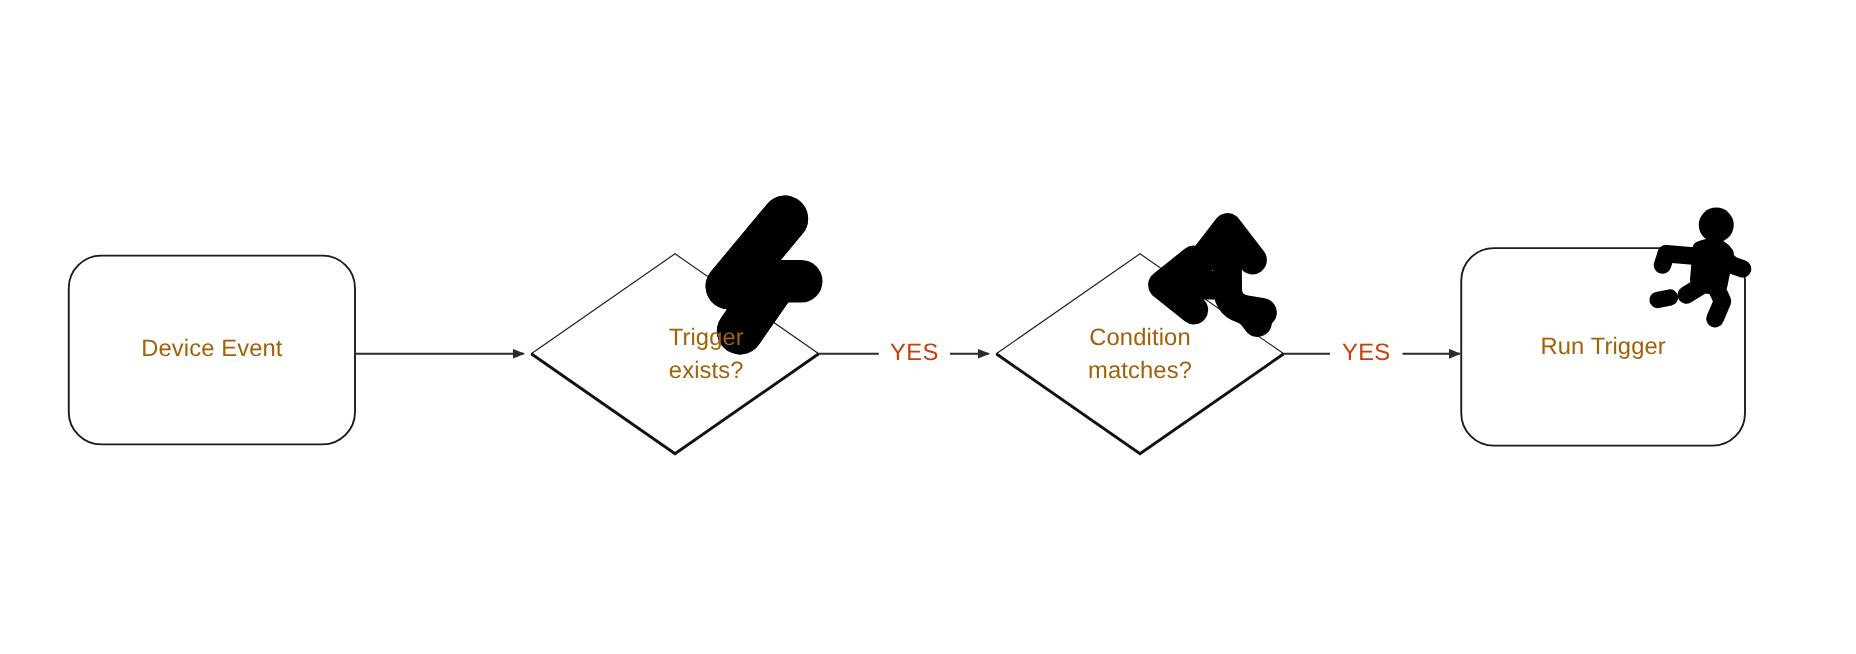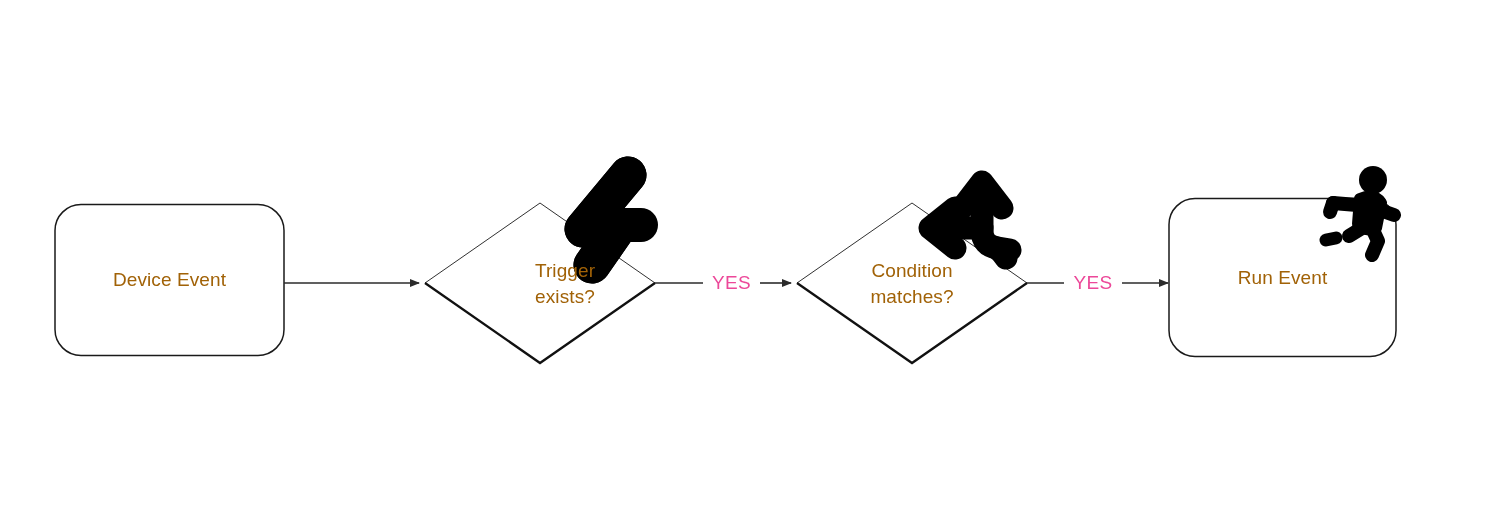--- a/index.html
+++ b/index.html
@@ -35,21 +35,21 @@
     text-align: center;
     color: #a16207;
     font-size: 19px;
     line-height: 26px;
     letter-spacing: 0.1px;
     white-space: pre-line;
     pointer-events: none;
   }
   .edge-label {
     position: absolute;
-    color: #ec4899;
+    color: #c2410c;
     font-size: 19px;
     line-height: 22px;
     text-align: center;
     letter-spacing: 0.3px;
     pointer-events: none;
   }
   .hit {
     position: absolute;
   }
 </style>
@@ -124,21 +124,21 @@
   </svg>
 
   <div class="node-label" style="left:55px; top:204px; width:229px; height:152px;">Device Event</div>
 
   <div class="node-label" style="left:490px; top:257px; width:150px; height:53px;">Trigger
 exists?</div>
 
   <div class="node-label" style="left:832px; top:257px; width:160px; height:53px;">Condition
 matches?</div>
 
-  <div class="node-label" style="left:1169px; top:198px; width:227px; height:159px;">Run Event</div>
+  <div class="node-label" style="left:1169px; top:198px; width:227px; height:159px;">Run Trigger</div>
 
   <div class="edge-label" style="left:703px; top:272px; width:57px;">YES</div>
 
   <div class="edge-label" style="left:1064px; top:272px; width:58px;">YES</div>
 
   <div class="hit" style="left:54px; top:203px; width:231px; height:154px;"></div>
   <div class="hit" style="left:425px; top:203px; width:230px; height:160px;"></div>
   <div class="hit" style="left:797px; top:203px; width:230px; height:160px;"></div>
   <div class="hit" style="left:1168px; top:197px; width:229px; height:161px;"></div>
 

